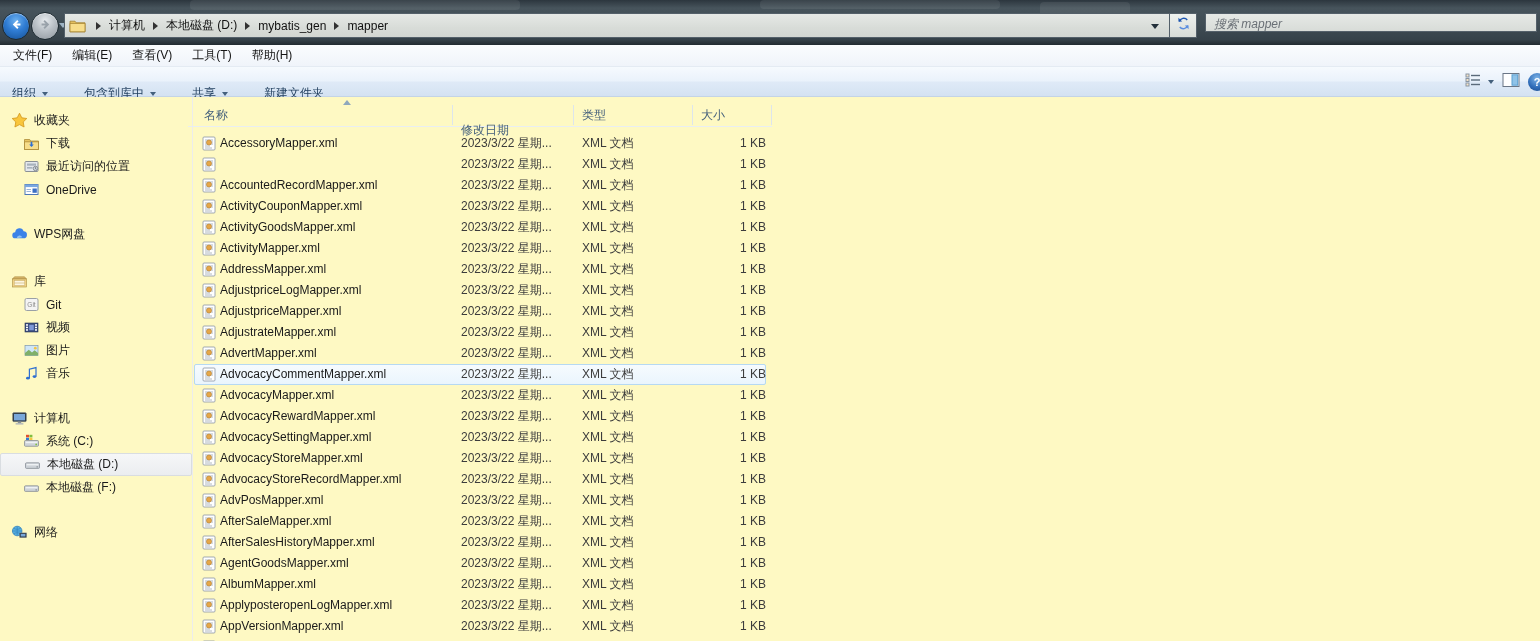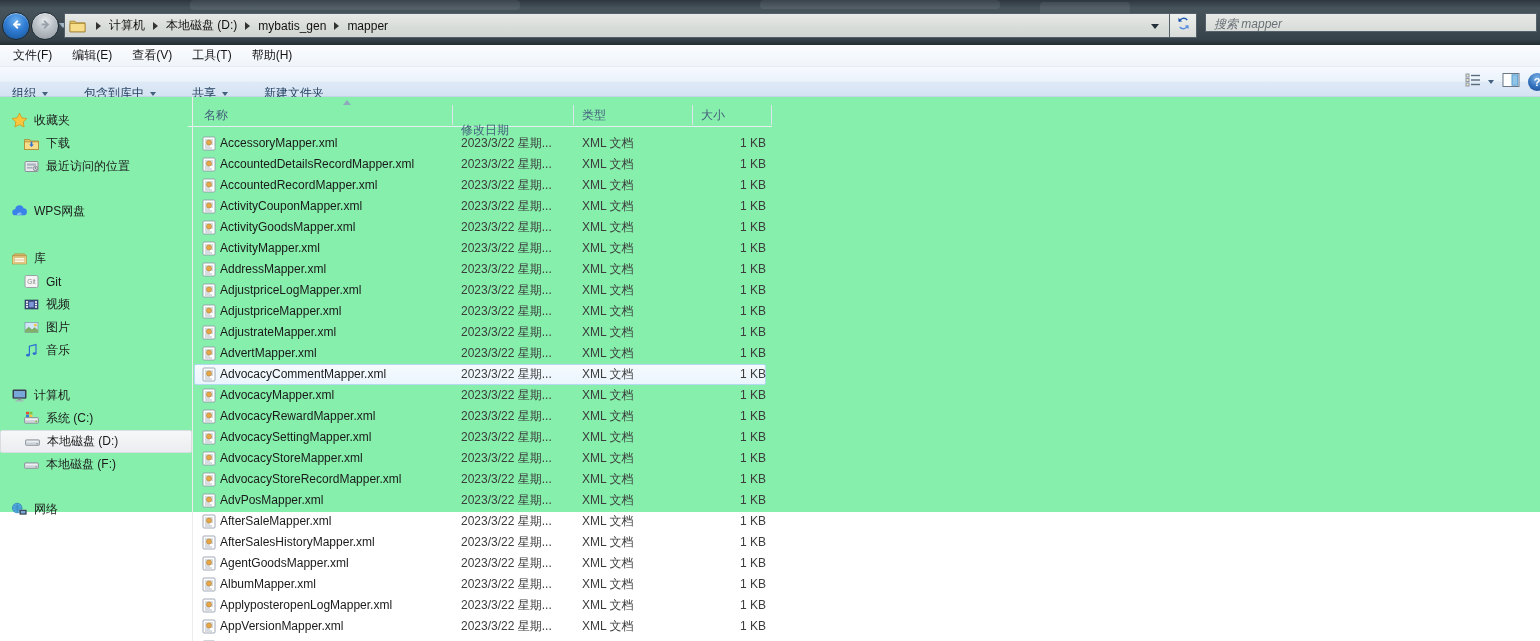--- a/index.html
+++ b/index.html
@@ -63,21 +63,21 @@
     border-top:4px solid #44607c; margin-left:6px; }
   .tb-right { position:absolute; right:6px; top:0; height:30px; display:flex; align-items:center; gap:8px; }
   .views-btn { display:flex; align-items:center; }
   .views-btn svg { width:18px; height:18px; }
   .preview-btn svg { width:18px; height:16px; }
   .help-btn { width:18px; height:18px; border-radius:50%; margin-right:-12px;
     background:radial-gradient(circle at 50% 30%,#7db4e8 0%,#2f6cb8 60%,#1c4a8a 100%);
     color:#fff; font-size:11px; font-weight:bold; display:flex; align-items:center; justify-content:center; }
 
   
-  .content { position:absolute; left:0; top:97px; width:1540px; height:415px; background:#86efac; }
+  .content { position:absolute; left:0; top:97px; width:1540px; height:544px; background:#fef9c3; }
   .sidebar { position:absolute; left:0; top:0; width:193px; height:544px;
     border-right:1px solid #ececec; padding-top:12px; overflow:hidden; }
   .side-row { display:flex; align-items:center; height:23px; font-size:12px; color:#1a1a1a;
     padding-left:11px; cursor:default; position:relative; }
   .side-row.child { padding-left:23px; }
   .side-row .lbl { margin-left:6px; white-space:nowrap; }
   .side-row.selected { background:linear-gradient(180deg,#f6f7f8 0%,#ebedf0 100%);
     border:1px solid #d9dde1; border-radius:2px; }
   .side-gap-sm { height:22px; } .side-gap-md { height:24px; }
   .side-icon { width:17px; height:17px; flex:none; display:inline-flex; }
@@ -242,20 +242,32 @@
             <svg viewBox="0 0 17 17">
               <rect x="2" y="3.5" width="13" height="10" rx="1" fill="#e4e8ec" stroke="#8a9096"></rect>
               <rect x="4" y="5.5" width="9" height="2.2" fill="#a8b2bc"></rect>
               <rect x="4" y="9" width="5.5" height="1.6" fill="#a8b2bc"></rect>
               <circle cx="12.5" cy="10.5" r="2.2" fill="#cfd6dc" stroke="#8a9096"></circle>
               <path d="M12.5 9.3v1.3l1 .6" stroke="#5a6570" fill="none" stroke-width=".8"></path>
             </svg>
           </span>
           <span class="lbl">最近访问的位置</span>
         </div>
+        <div class="side-row child">
+          <span class="side-icon">
+            <svg viewBox="0 0 17 17">
+              <rect x="2" y="3.5" width="13" height="10" fill="#fff" stroke="#4d78b8"></rect>
+              <rect x="2" y="3.5" width="13" height="2.6" fill="#7aa7e0"></rect>
+              <rect x="9.5" y="7.5" width="4.3" height="4.3" fill="#3b6fc4"></rect>
+              <line x1="3.5" y1="8.5" x2="8" y2="8.5" stroke="#9ab4d8"></line>
+              <line x1="3.5" y1="10.5" x2="8" y2="10.5" stroke="#9ab4d8"></line>
+            </svg>
+          </span>
+          <span class="lbl">OneDrive</span>
+        </div>
         <div class="side-gap-sm"></div>
         <div class="side-row">
           <span class="side-icon">
             <svg viewBox="0 0 17 17">
               <path d="M4.4 12.3a3 3 0 01-.2-6 4.3 4.3 0 018.4-1 3.1 3.1 0 01-.3 7z" fill="#3b82e8"></path>
               <path d="M5.8 12.3a2.8 2.8 0 015.4-1" fill="#8ec0f5"></path>
             </svg>
           </span>
           <span class="lbl">WPS网盘</span>
         </div>
@@ -410,21 +422,20 @@
               <svg viewBox="0 0 14 15">
                 <rect x="1" y="1" width="12" height="13" rx="1" fill="#fff" stroke="#8a96a3" stroke-width=".8"></rect>
                 <line x1="3" y1="4" x2="11" y2="4" stroke="#b0b8c0"></line>
                 <line x1="3" y1="6" x2="11" y2="6" stroke="#b0b8c0"></line>
                 <line x1="3" y1="8" x2="11" y2="8" stroke="#b0b8c0"></line>
                 <line x1="3" y1="10" x2="8" y2="10" stroke="#b0b8c0"></line>
                 <line x1="3" y1="12" x2="10" y2="12" stroke="#b0b8c0"></line>
                 <circle cx="7" cy="6.5" r="2.5" fill="#e8a33d" stroke="#b57a1e" stroke-width=".6" opacity=".92"></circle>
               </svg>
             </span>
-            <span class="fname">AccountedDetailsRecordMapper.xml</span>
             <span class="fdate">2023/3/22 星期...</span>
             <span class="ftype">XML 文档</span>
             <span class="fsize">1 KB</span>
           </div>
           <div class="frow">
             <span class="ficon">
               <svg viewBox="0 0 14 15">
                 <rect x="1" y="1" width="12" height="13" rx="1" fill="#fff" stroke="#8a96a3" stroke-width=".8"></rect>
                 <line x1="3" y1="4" x2="11" y2="4" stroke="#b0b8c0"></line>
                 <line x1="3" y1="6" x2="11" y2="6" stroke="#b0b8c0"></line>

